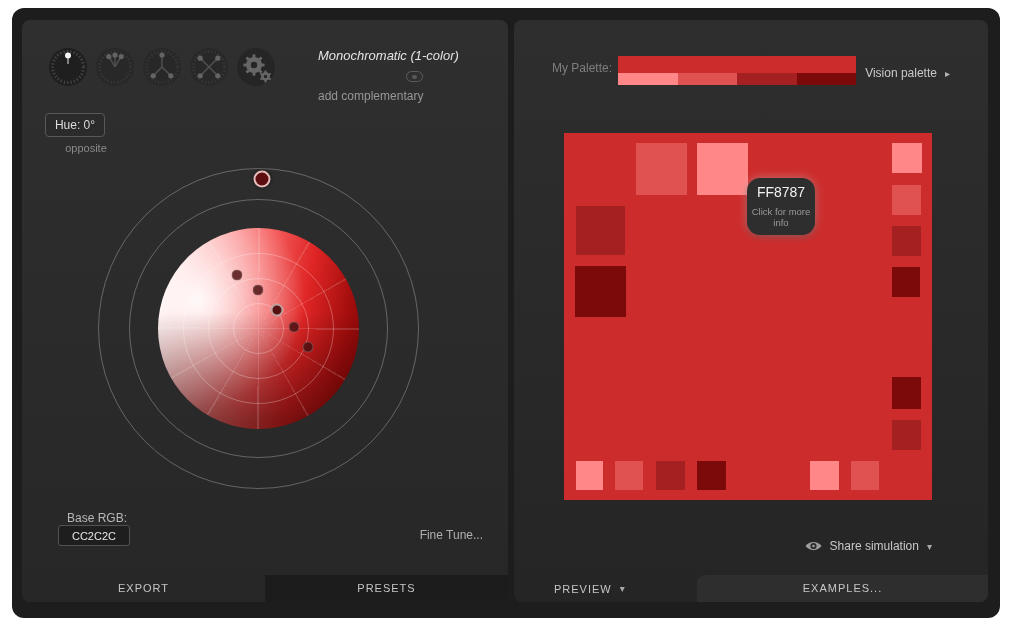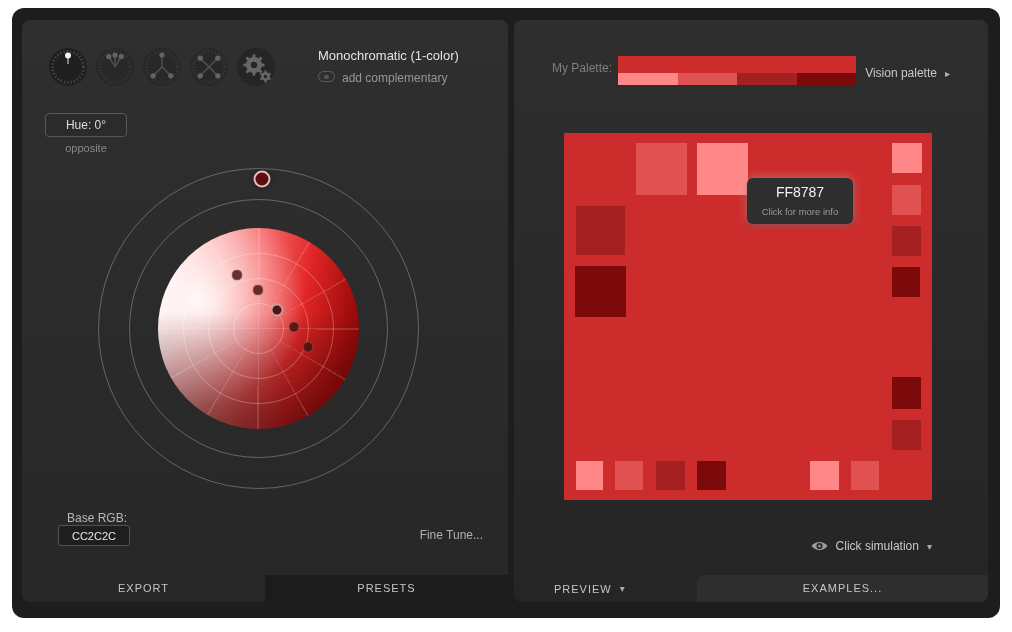--- a/index.html
+++ b/index.html
@@ -5,26 +5,26 @@
   * { margin:0; padding:0; box-sizing:border-box; }
   html,body { width:1012px; height:632px; background:#ffffff; font-family:"Liberation Sans", sans-serif; overflow:hidden; }
   .frame { position:absolute; left:12px; top:8px; width:988px; height:610px; background:#1d1d1d; border-radius:12px; }
   .panel { position:absolute; top:20px; height:582px; border-radius:8px; }
   .panel-left  { left:22px;  width:486px; background:linear-gradient(#2f2f2f, #272727); }
   .panel-right { left:514px; width:474px; background:linear-gradient(#2e2e2e, #252525); }
 
   
   .knob-row { position:absolute; left:26px; top:27px; display:flex; gap:7px; }
   .knob { width:40px; height:40px; }
-  .scheme-title { position:absolute; left:296px; top:28px; font-size:13px; color:#e4e4e4; }
-  .comp-row { position:absolute; left:296px; top:51px; display:flex; align-items:flex-start; gap:7px; }
+  .scheme-title { position:absolute; left:296px; top:28px; font-size:13px; color:#e4e4e4;font-style:italic; }
+  .comp-row { position:absolute; left:296px; top:51px; display:flex; align-items:flex-end; gap:7px;flex-direction:column; }
   .radio-pill { width:17px; height:11px; border:1px solid #5c5c5c; border-radius:6px; background:#2f2f2f; position:relative; }
   .radio-pill::after { content:""; position:absolute; left:5px; top:2.5px; width:4.5px; height:4.5px; border-radius:50%; background:#575757; }
   .comp-label { font-size:12px; color:#979797; }
-  .hue-box { position:absolute; left:23px; top:93px; width:82px; height:24px; border:1px solid #585858; border-radius:4px; background:#2b2b2b; color:#dcdcdc; font-size:12px; text-align:center; line-height:22px; z-index:5; }
+  .hue-box { position:absolute; left:23px; top:93px; width:60px; height:24px; border:1px solid #585858; border-radius:4px; background:#2b2b2b; color:#dcdcdc; font-size:12px; text-align:center; line-height:22px; z-index:5; }
   .opposite { position:absolute; left:23px; top:122px; width:82px; text-align:center; font-size:11px; color:#8a8a8a; z-index:5; }
 
   .wheel { position:absolute; left:48px; top:120px; width:377px; height:377px; }
   .wheel-ring { position:absolute; inset:0; border-radius:50%;
     background:
       repeating-conic-gradient(from 0deg, rgba(0,0,0,0.07) 0deg 7.5deg, rgba(255,255,255,0.05) 7.5deg 15deg),
       conic-gradient(from 0deg,
         #ff1a1a 0deg, #ff7a00 48deg, #ffb400 78deg, #ffe000 108deg,
         #c8e000 132deg, #6fd800 158deg, #1ec салат 0, #1ecb1e 180deg, #00bfa0 207deg,
         #2a5ae0 235deg, #4a38e0 258deg, #7a2ae0 281deg, #b01ec8 305deg,
@@ -60,21 +60,21 @@
   .mypal-label { position:absolute; left:38px; top:41px; font-size:12px; color:#7f7f7f; }
   .pal-strip { position:absolute; left:104px; top:36px; width:238px; height:29px; }
   .pal-top { width:100%; height:17px; }
   .pal-row { display:flex; width:100%; height:12px; }
   .pal-row > div { flex:1; height:100%; }
   .share { position:absolute; right:38px; top:46px; font-size:12px; color:#c9c9c9; cursor:pointer; display:flex; align-items:center; gap:8px; }
   .share .arr { font-size:10px; color:#b5b5b5; }
 
   .preview-box { position:absolute; left:50px; top:113px; width:368px; height:367px; }
   .psq { position:absolute; }
-  .tooltip { position:absolute; left:183px; top:45px; width:106px; padding:6px 4px 7px; background:#2e2e2e; border-radius:6px; text-align:center; box-shadow:0 0 10px rgba(255,255,255,0.38), 0 2px 6px rgba(0,0,0,0.4); }
+  .tooltip { position:absolute; left:183px; top:45px; width:68px; padding:6px 4px 7px; background:#2e2e2e; border-radius:13px; text-align:center; box-shadow:0 0 10px rgba(255,255,255,0.38), 0 2px 6px rgba(0,0,0,0.4); }
   .tooltip .hex { font-size:14px; color:#f2f2f2; }
   .tooltip .sub { font-size:9.5px; color:#9a9a9a; margin-top:6px; }
 
   .vision-row { position:absolute; right:56px; top:519px; display:flex; align-items:center; gap:8px; cursor:pointer; }
   .vision-label { font-size:12px; color:#c9c9c9; }
   .caret { font-size:10px; color:#a8a8a8; }
 
   .rtab-strip { position:absolute; left:183px; top:555px; width:291px; height:27px; background:#2e2e2e; border-radius:8px 0 8px 0; display:flex; z-index:2; }
   .rtab-strip > div { flex:1; text-align:center; line-height:26px; cursor:pointer; }
   .rtab-preview { position:absolute; left:40px; top:555px; height:27px; display:flex; align-items:center; gap:8px; cursor:pointer; }
@@ -228,21 +228,21 @@
       <div class="sub">Click for more info</div>
     </div>
   </div>
 
   <div class="vision-row">
     <svg width="17" height="12" viewBox="0 0 16 12">
       <path d="M0,6 C4,0.5 12,0.5 16,6 C12,11.5 4,11.5 0,6 Z" fill="#9c9c9c"></path>
       <circle cx="8" cy="6" r="3.1" fill="#2b2b2b"></circle>
         <circle cx="8" cy="6" r="1.3" fill="#9c9c9c"></circle>
     </svg>
-    <span class="vision-label">Click simulation</span>
+    <span class="vision-label">Share simulation</span>
     <span class="caret">▾</span>
   </div>
 
   <div class="rtab-strip">
     <div class="tab-label">EXAMPLES...</div>
   </div>
   <div class="rtab-preview">
     <span class="tab-label">PREVIEW</span>
     <span class="caret">▾</span>
   </div>

